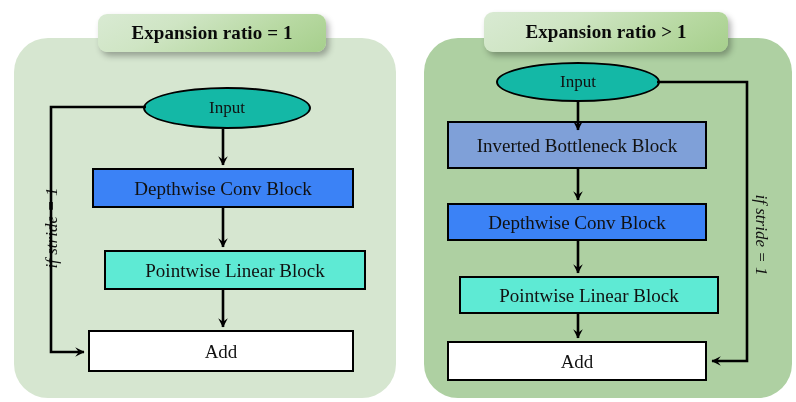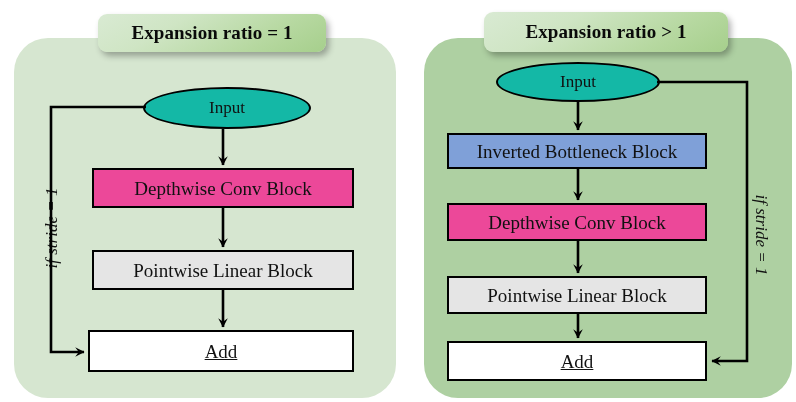--- a/index.html
+++ b/index.html
@@ -39,24 +39,24 @@
   
   .box {
     position: absolute;
     border: 2.5px solid #000;
     display: flex; align-items: center; justify-content: center;
     font-size: 19px;
     color: #111;
     white-space: nowrap;
     line-height: 1;
   }
-  .box.dw  { background: #ec4899; }
-  .box.pw  { background: #e5e5e5; }
+  .box.dw  { background: #3b82f6; }
+  .box.pw  { background: #5eead4; margin-left: 12px; }
   .box.ibb { background: #7fa0d8; }
-  .box.add { background: #ffffff; text-decoration: underline; }
+  .box.add { background: #ffffff; }
 
   
   .ellipse {
     position: absolute;
     border: 2.5px solid #000;
     border-radius: 50%;
     background: #14b8a6;
     display: flex; align-items: center; justify-content: center;
     font-size: 17px; color: #111;
   }
@@ -96,21 +96,21 @@
   <div class="box add" style="left:88px; top:330px; width:266px; height:42px;">Add</div>
 
   <div class="panel" id="panel-right"></div>
 
   <div class="title-badge" id="title-right">Expansion ratio &gt; 1</div>
 
   <div class="side-label cw" style="left:706px; top:225px; width:110px; height:20px; text-align:center;">if stride = 1</div>
 
   <div class="ellipse" style="left:496px; top:62px; width:164px; height:40px;">Input</div>
 
-  <div class="box ibb" style="left:447px; top:133px; width:260px; height:36px;">Inverted Bottleneck Block</div>
+  <div class="box ibb" style="left:447px; top:121px; width:260px; height:48px;">Inverted Bottleneck Block</div>
 
   <div class="box dw" style="left:447px; top:203px; width:260px; height:38px;">Depthwise Conv Block</div>
 
   <div class="box pw" style="left:447px; top:276px; width:260px; height:38px;">Pointwise Linear Block</div>
 
   <div class="box add" style="left:447px; top:341px; width:260px; height:40px;">Add</div>
 
   <svg id="wires" viewBox="0 0 796 402">
     <defs>
       <marker id="ah-down" markerWidth="12" markerHeight="12" refX="5.2" refY="9.4" orient="0" markerUnits="userSpaceOnUse">

